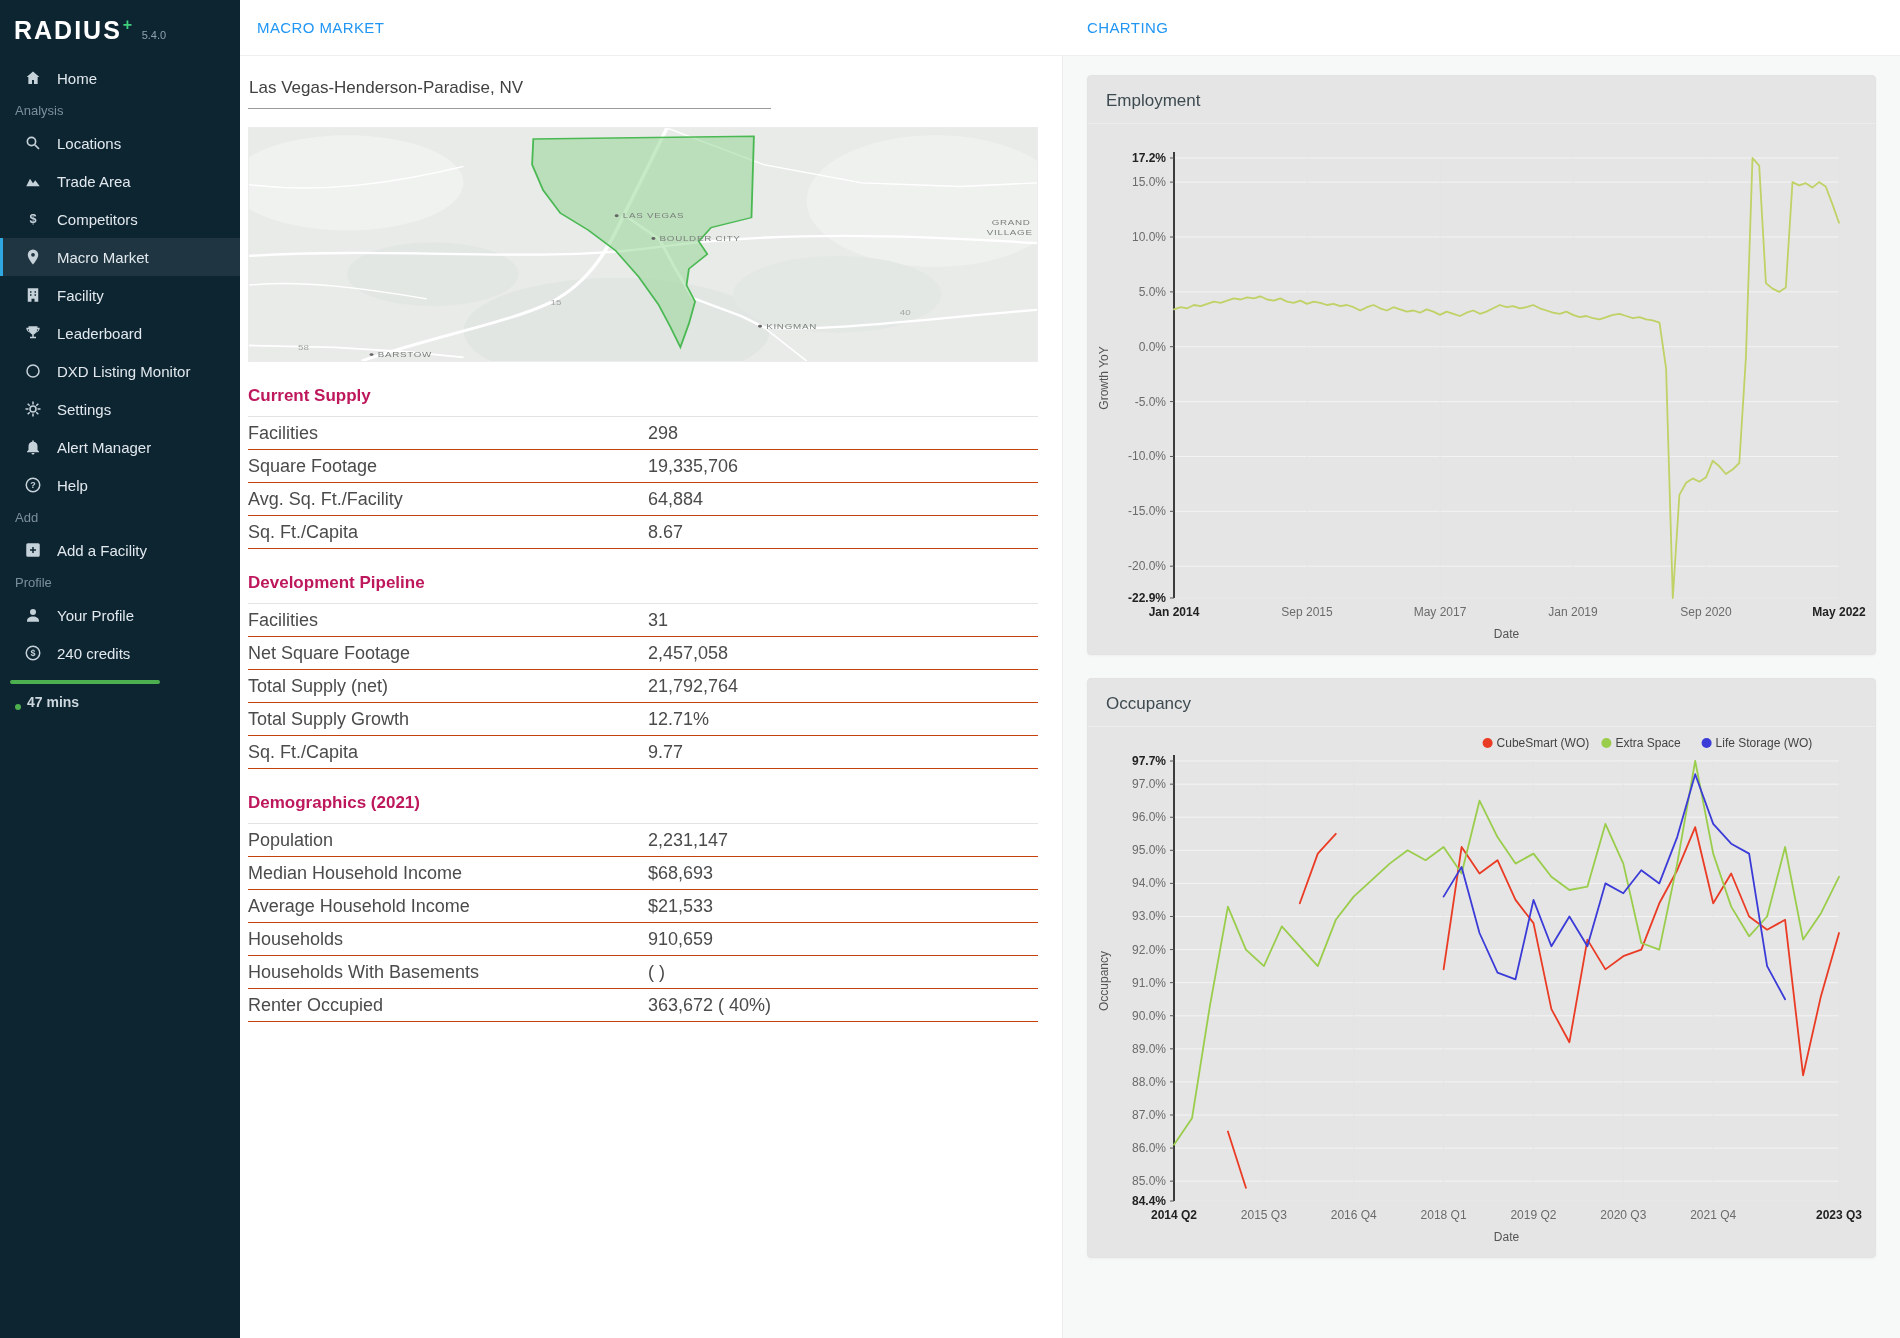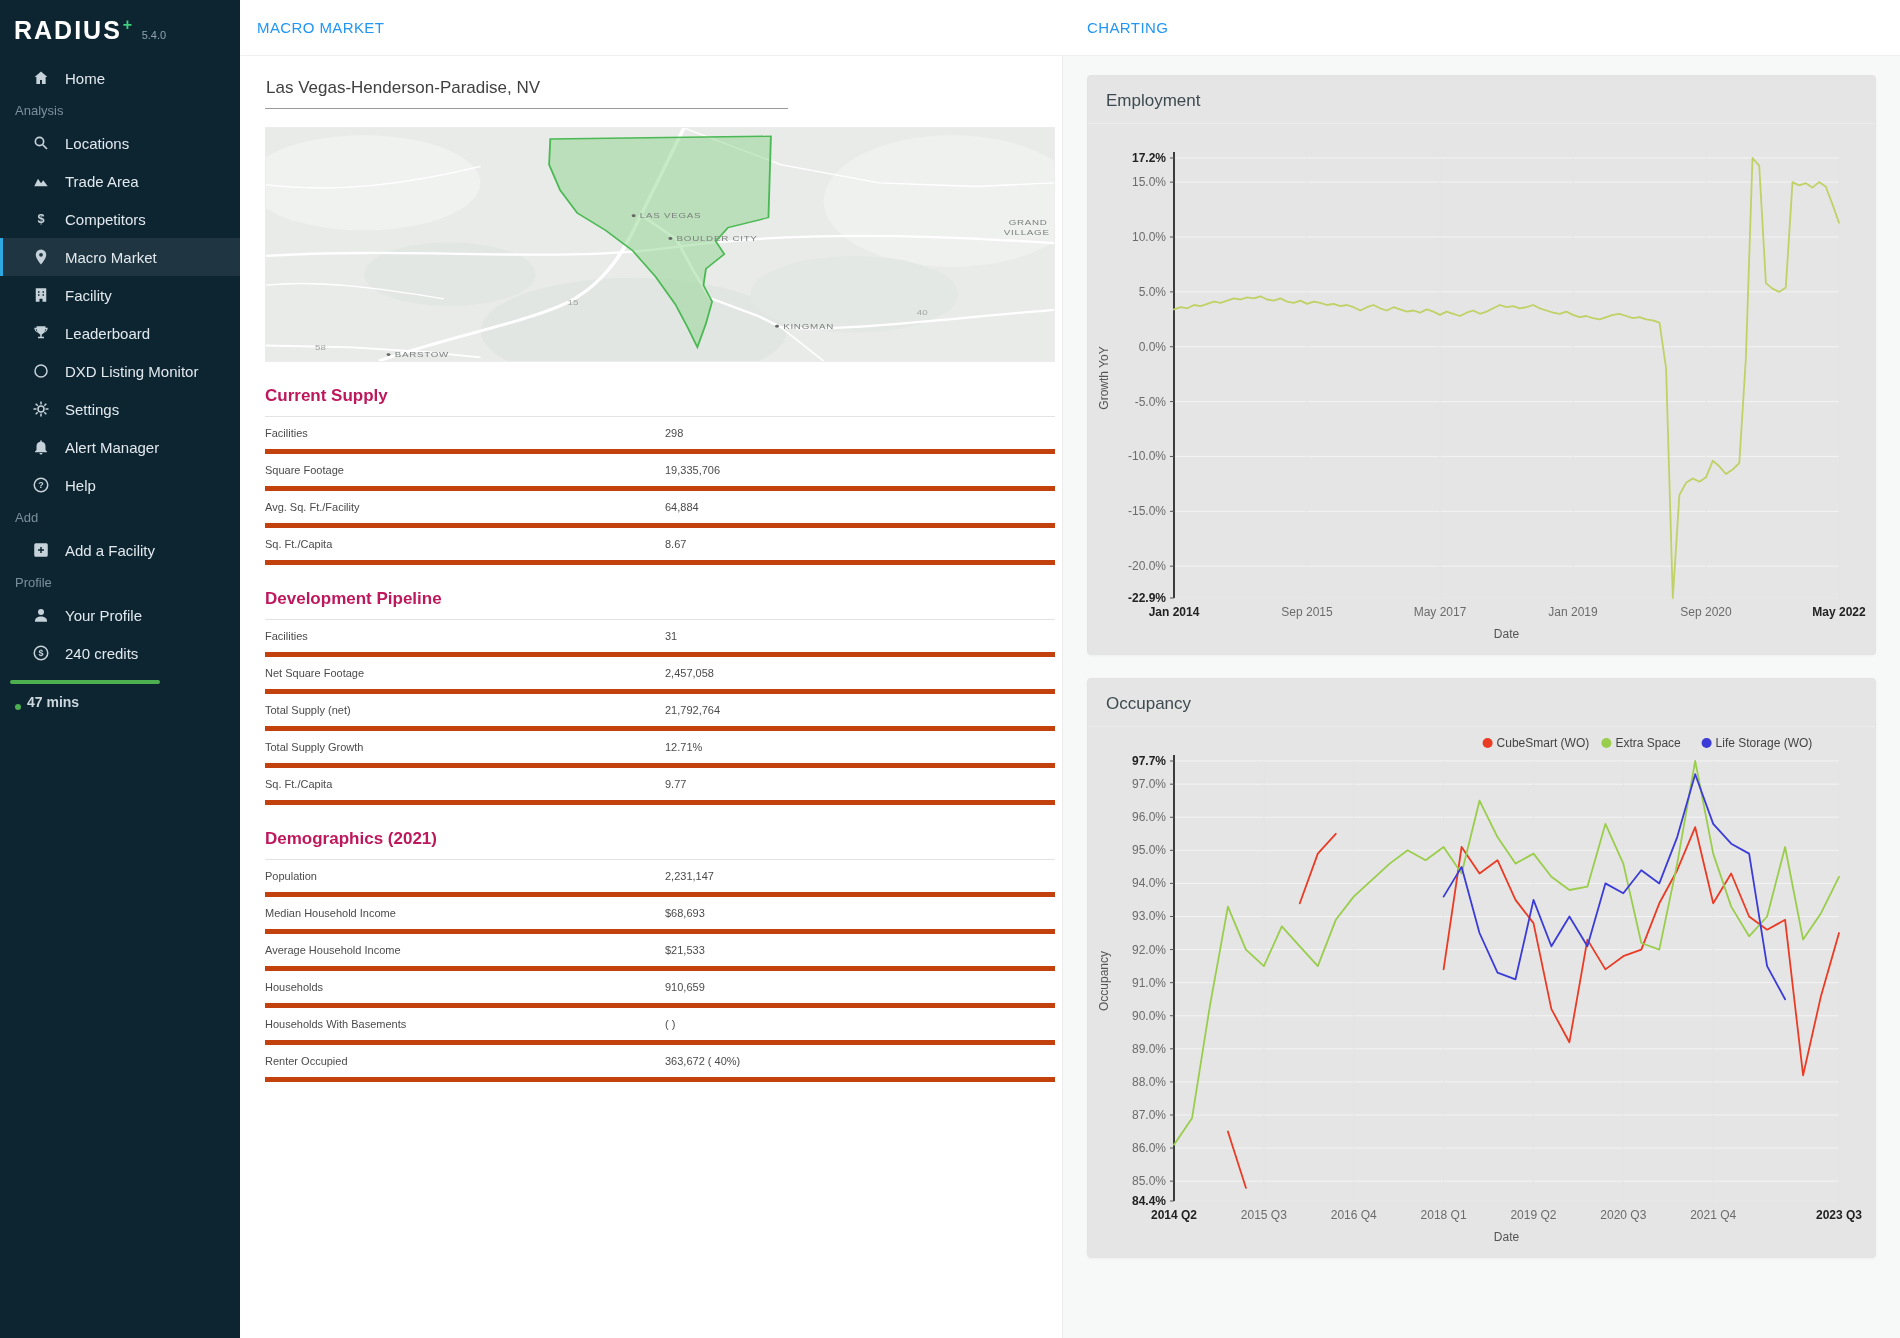--- a/index.html
+++ b/index.html
@@ -5,45 +5,45 @@
   html,body{margin:0;padding:0;}
   body{width:1900px;height:1338px;overflow:hidden;font-family:"Liberation Sans",sans-serif;background:#fff;}
   .app{display:flex;width:1900px;height:1338px;}
 
   
   .sidebar{width:240px;flex:none;background:#0d2431;color:#e6edf1;display:flex;flex-direction:column;}
   .brand{padding:16px 12px 14px 14px;white-space:nowrap;}
   .brand-name{font-size:25px;font-weight:bold;letter-spacing:2px;color:#fff;}
   .brand-plus{color:#3fd07e;font-size:16px;font-weight:bold;vertical-align:top;margin-left:1px;}
   .brand-version{font-size:11px;color:#8fa3ad;margin-left:5px;}
-  .nav-item{display:flex;align-items:center;height:38px;padding-left:32px;font-size:15px;color:#e2e9ee;cursor:pointer;box-sizing:border-box;}
+  .nav-item{display:flex;align-items:center;height:38px;padding-left:24px;font-size:15px;color:#e2e9ee;cursor:pointer;box-sizing:border-box;}
   .nav-item.active{background:rgba(255,255,255,.08);box-shadow:inset 3px 0 0 #2fa7e0;}
   .nicon{width:18px;height:18px;margin-right:15px;color:#c6d2d9;display:inline-flex;flex:none;}
   .nicon svg{width:18px;height:18px;}
   .nav-section{margin-top:0;padding:6px 0 6px 15px;font-size:13px;color:#7b909b;}
   .credits-bar{height:4px;width:150px;background:#4caf50;margin:8px 0 10px 10px;border-radius:2px;}
   .session{display:flex;align-items:flex-end;padding-left:15px;font-size:14px;color:#cdd8de;font-weight:bold;}
   .sdot{width:6px;height:6px;border-radius:50%;background:#4caf50;margin-right:6px;}
 
   
   .main{flex:1;display:flex;flex-direction:column;min-width:0;}
   .header{height:55px;flex:none;display:flex;align-items:center;background:#fff;border-bottom:1px solid #efefef;}
   .h-left{width:822px;flex:none;padding-left:17px;box-sizing:border-box;}
   .h-title{color:#2196f3;font-size:15px;font-weight:500;letter-spacing:.4px;}
   .h-right{padding-left:25px;}
   .content{flex:1;display:flex;min-height:0;}
 
   
-  .left-col{width:822px;flex:none;padding:16px 15px 0 25px;box-sizing:border-box;overflow:hidden;}
+  .left-col{width:822px;flex:none;padding:16px 15px 0 8px;box-sizing:border-box;overflow:hidden;}
   .msa-title{font-size:17px;color:#414141;padding:6px 0 10px 1px;border-bottom:1px solid #9a9a9a;width:522px;margin-bottom:18px;}
   .map-wrap{width:790px;height:235px;border:1px solid #ececec;box-sizing:border-box;cursor:grab;}
   .map-wrap svg{display:block;width:100%;height:100%;}
   .stat-section .section-title{font-size:17px;font-weight:bold;color:#be185d;margin:24px 0 10px;}
   .ttable{border-top:1px solid #e3e3e3;width:790px;}
-  .trow{display:flex;align-items:center;height:32px;border-bottom:5px solid #c2410c;font-size:11px;color:#4b4b4b;}
+  .trow{display:flex;align-items:center;height:32px;border-bottom:1px solid #c2410c;font-size:18px;color:#4b4b4b;}
   .tlabel{flex:0 0 400px;}
   .tvalue{flex:1;}
 
   
   .right-col{flex:1;background:#f7f8f8;border-left:1px solid #ededed;padding:19px 24px;box-sizing:border-box;overflow:hidden;}
   .card{background:#e5e5e5;border:1px solid #e3e3e3;border-radius:4px;box-shadow:0 1px 3px rgba(0,0,0,.04);margin-bottom:23px;}
   .card-title{font-size:17px;color:#3d4a50;padding:15px 18px 12px;border-bottom:1px solid #ececec;}
   .chart{height:530px;width:100%;}
 </style>
 </head>

